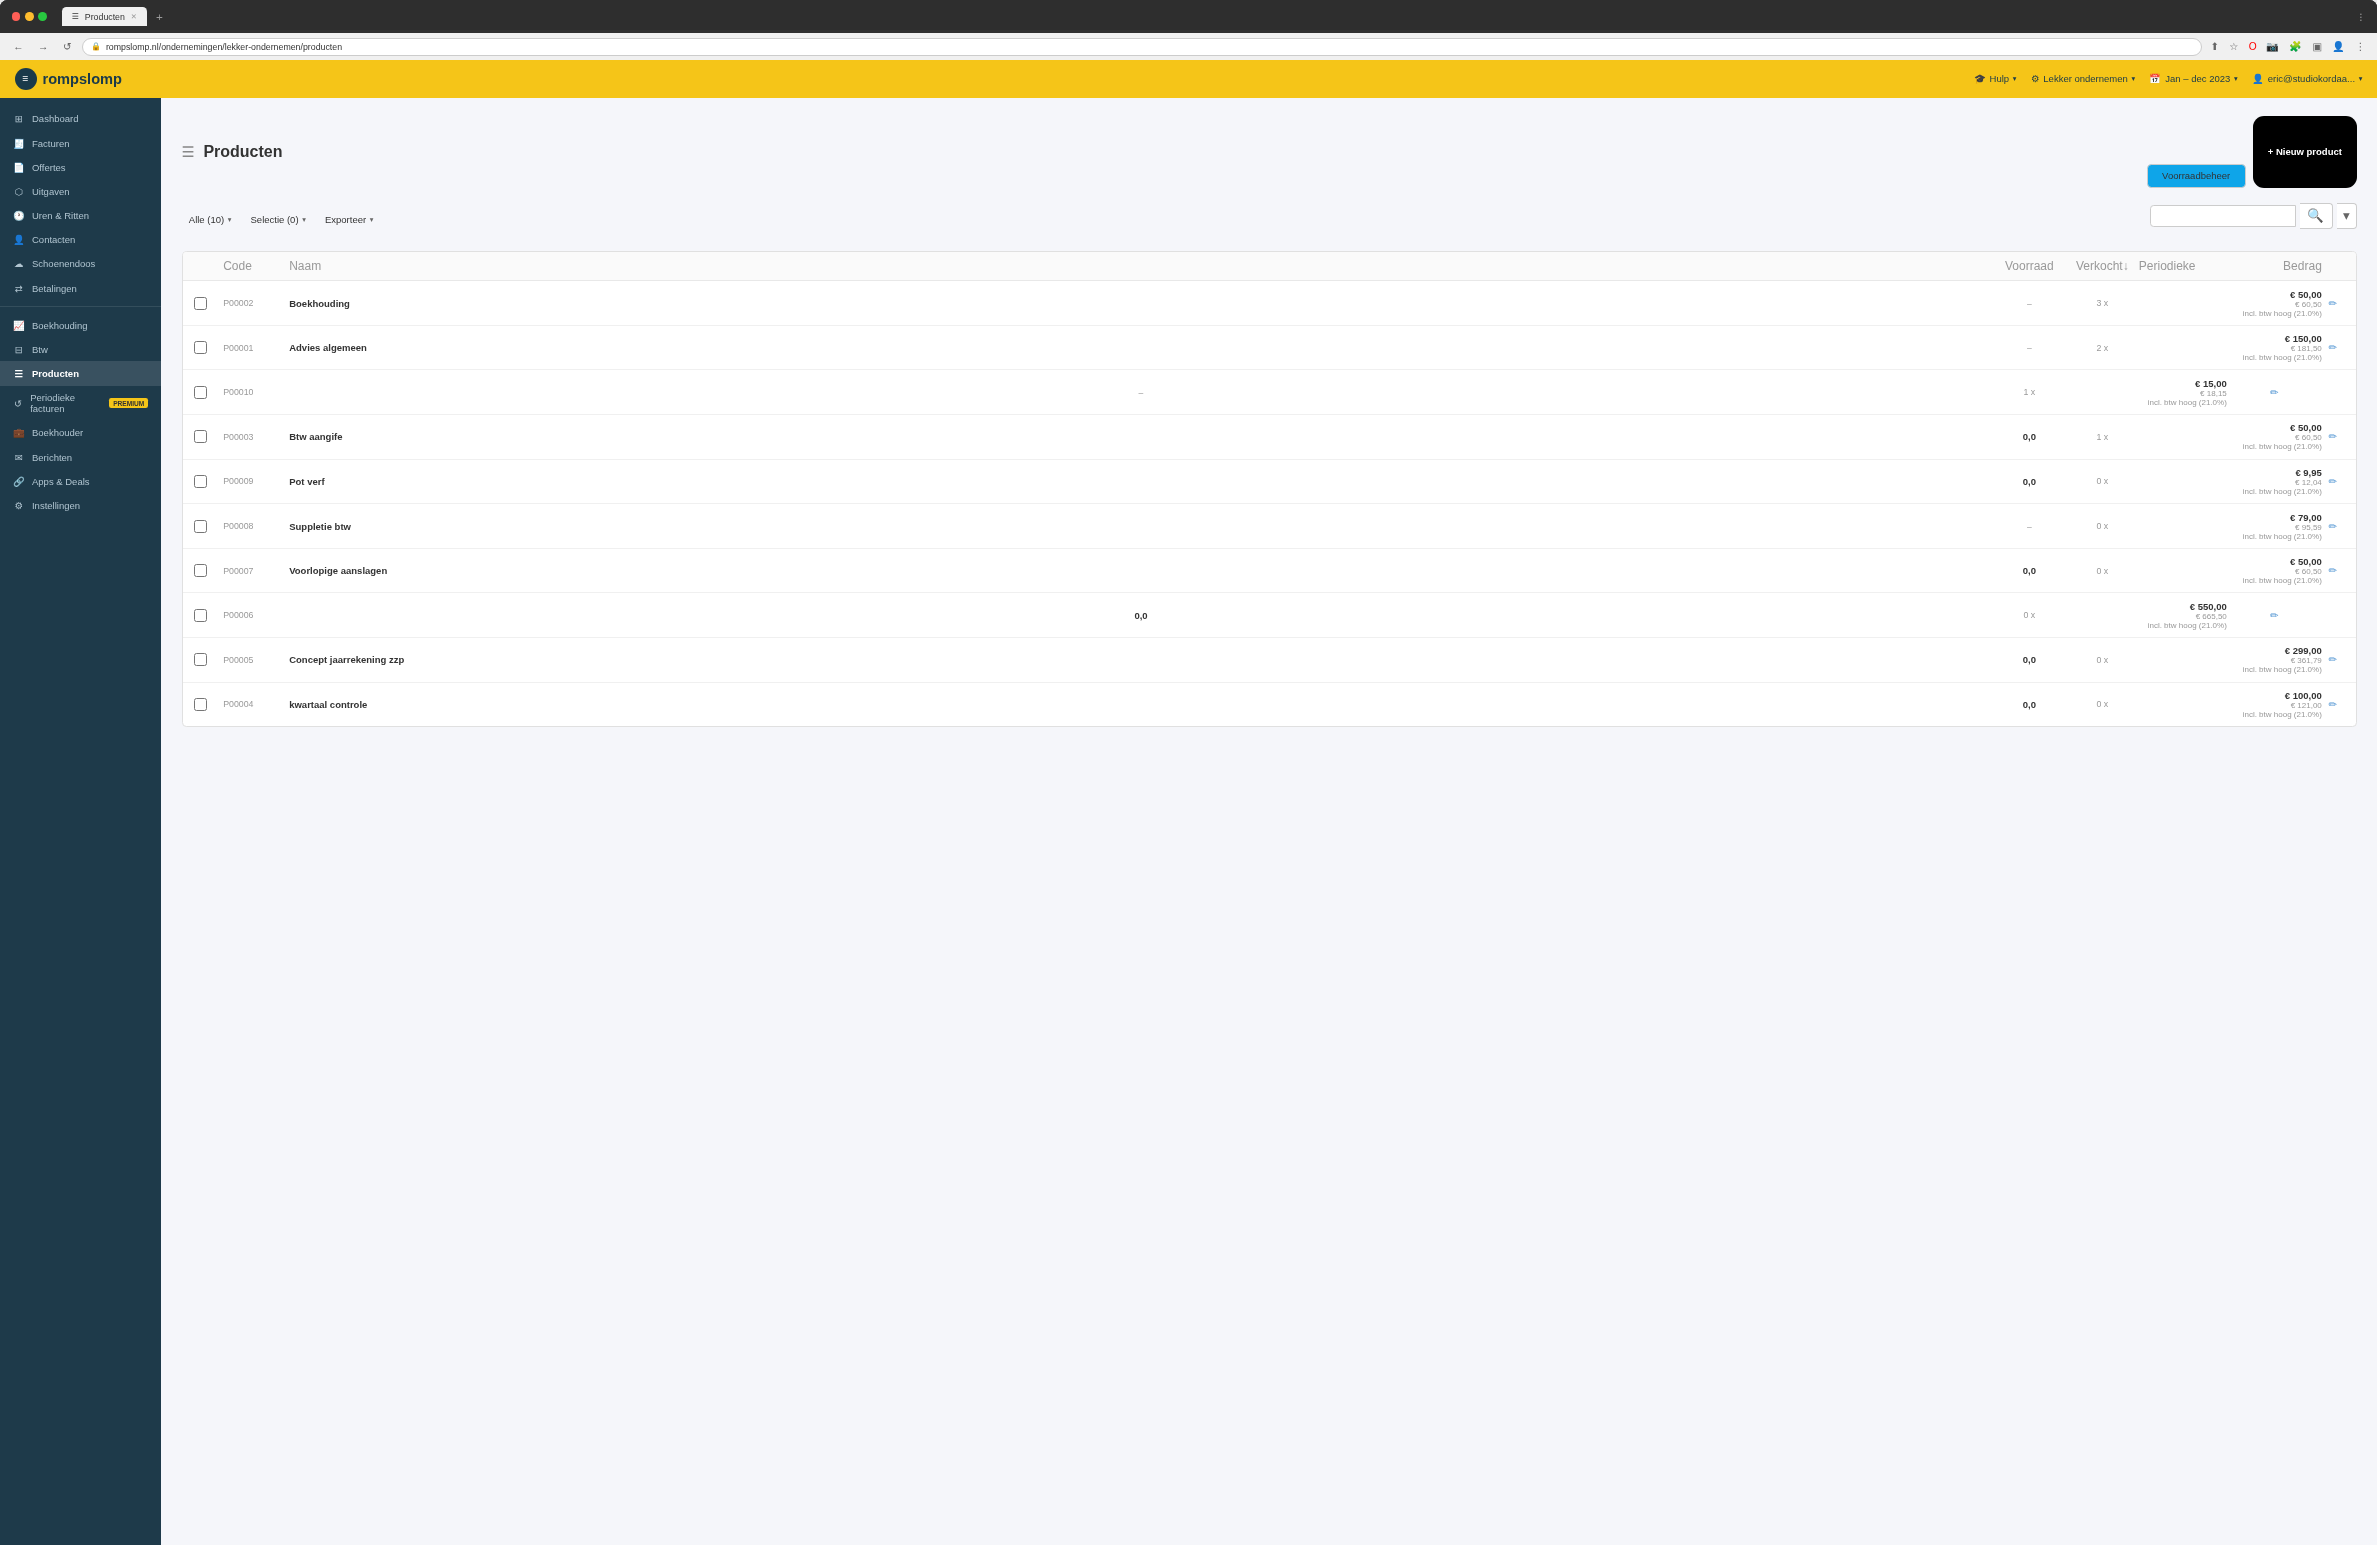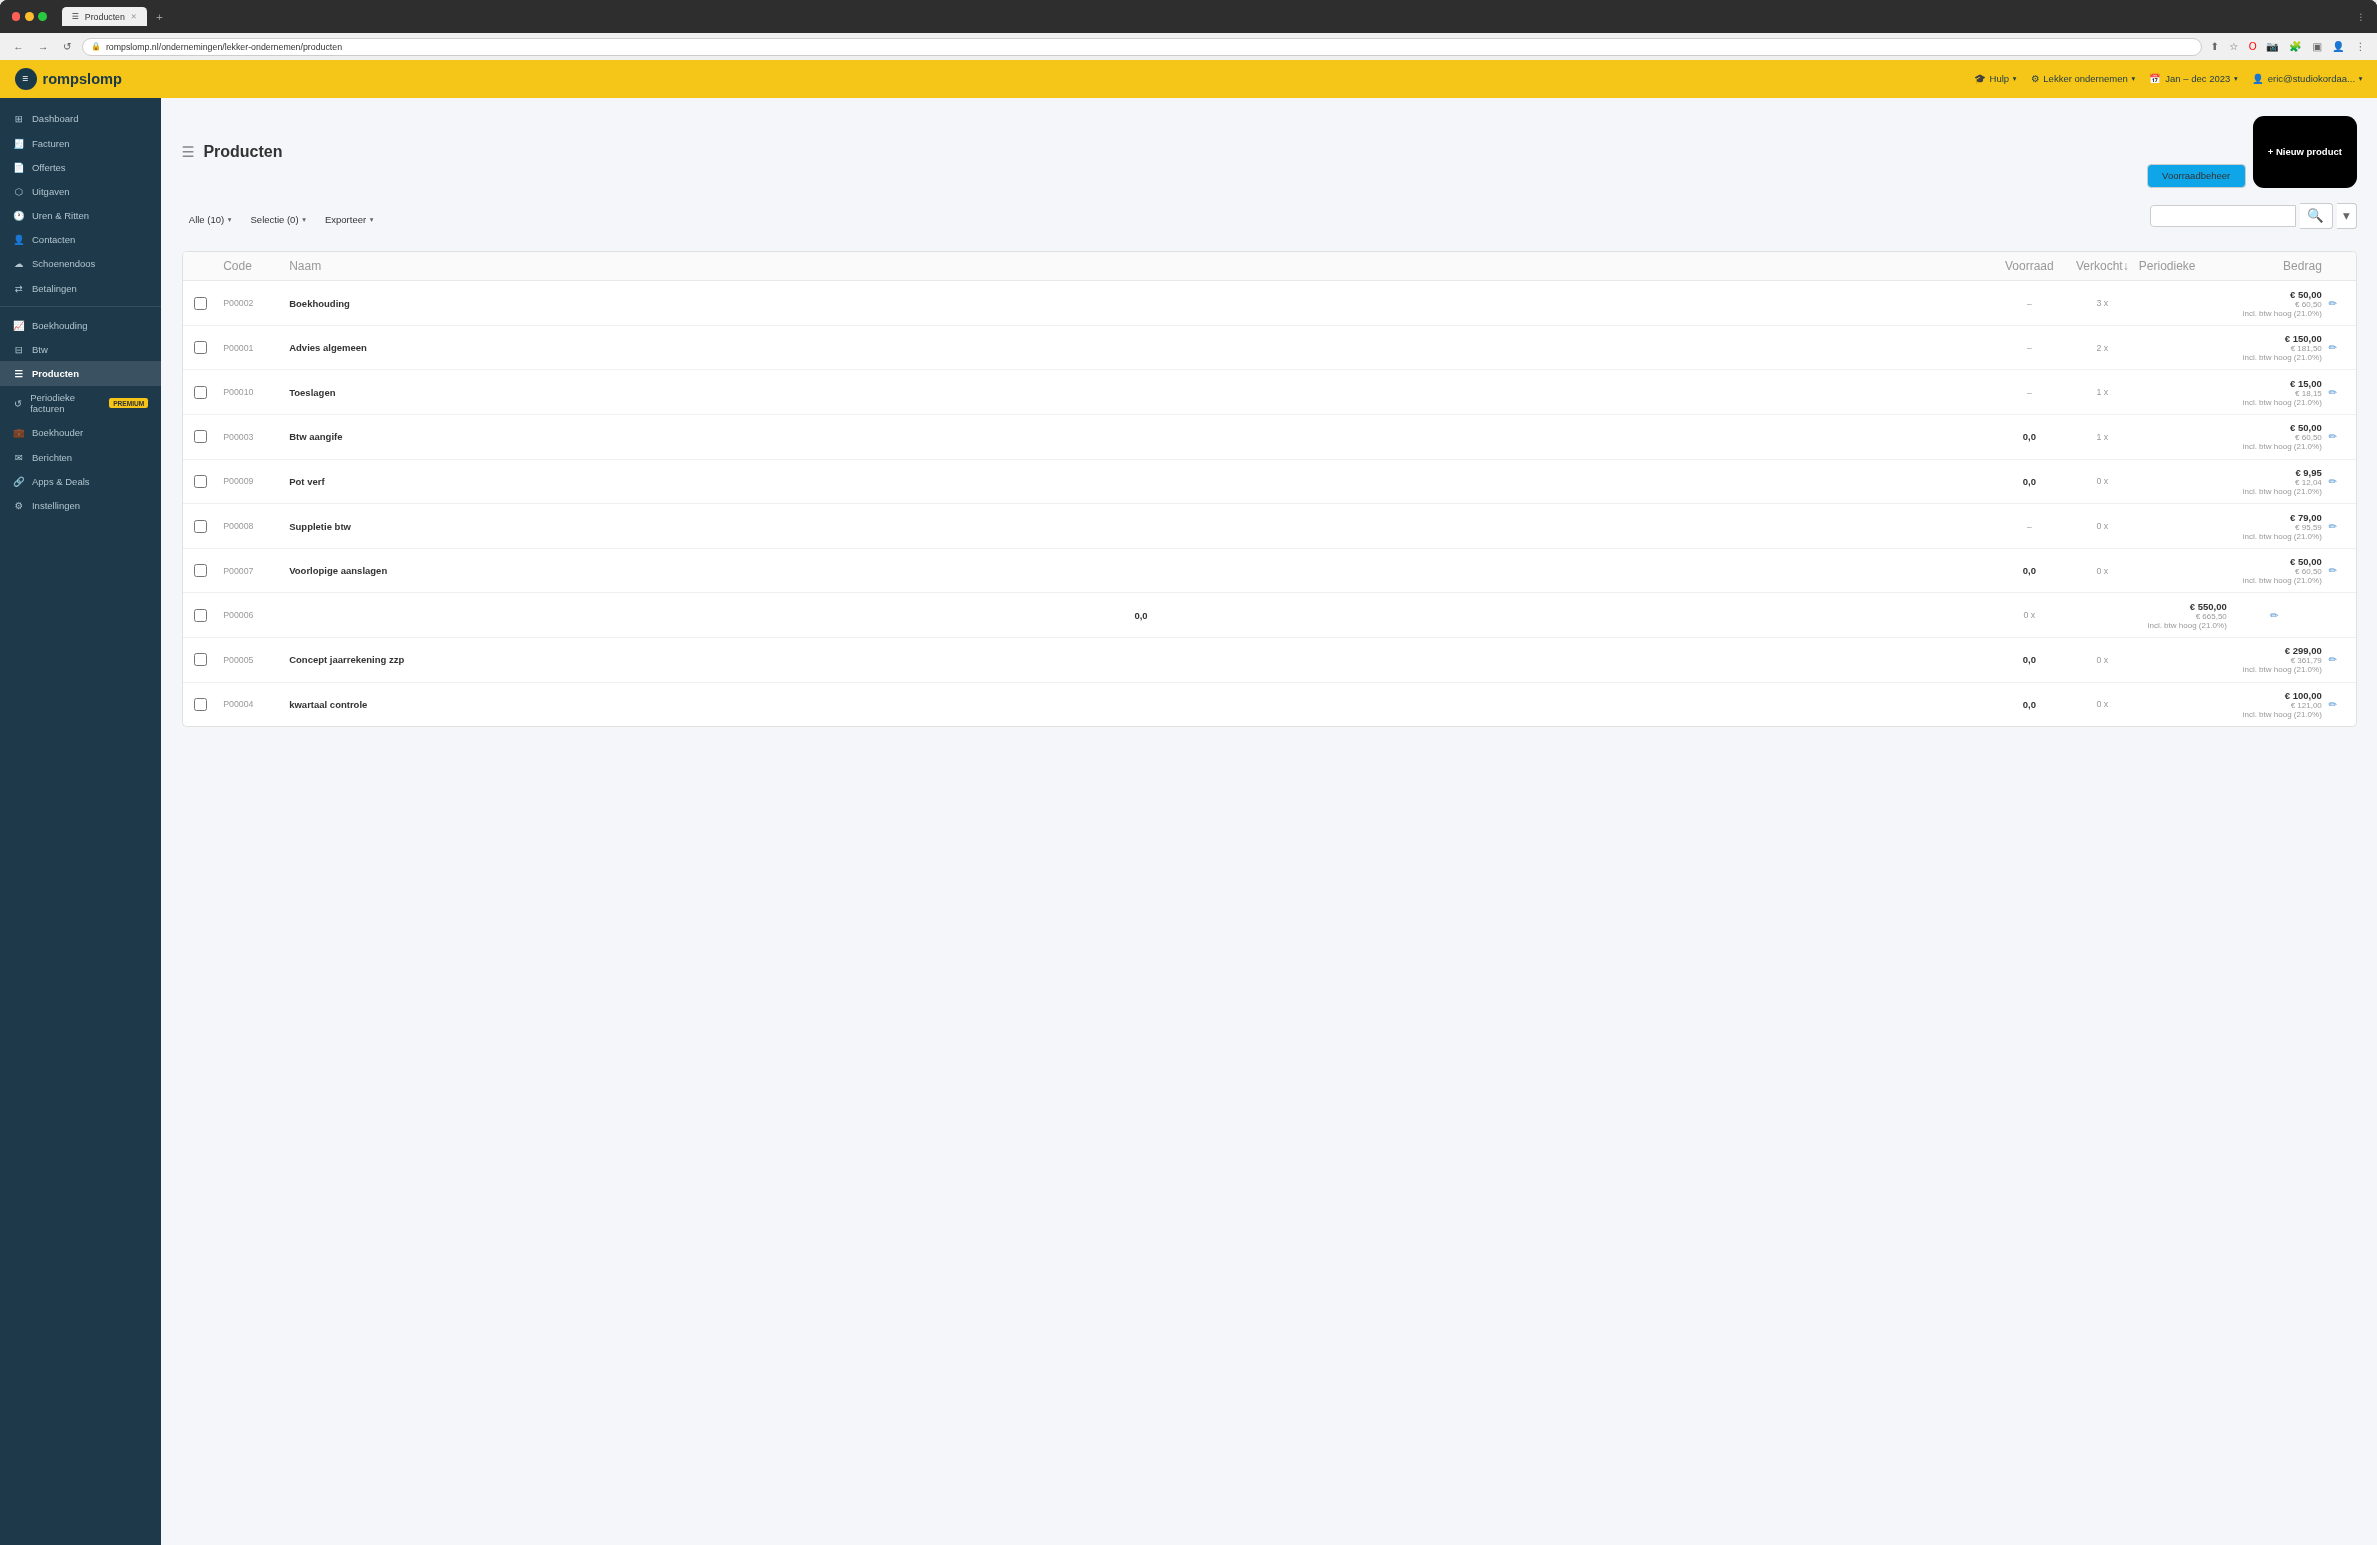--- a/index.html
+++ b/index.html
@@ -317,21 +317,20 @@
             <div class="col-actions">
               <button class="edit-btn">✏</button>
             </div>
           </div>
 
           <div class="table-row">
             <div class="col-check">
                 <input type="checkbox" style="">
               </div>
             <div class="col-code">P00010</div>
-            <div class="col-name">Toeslagen</div>
             <div class="col-voorraad dash">–</div>
             <div class="col-verkocht">1 x</div>
             <div class="col-cat"></div>
             <div class="col-bedrag">
               <div class="price-main">€ 15,00</div>
               <div class="price-incl">€ 18,15</div>
               <div class="price-incl">incl. btw hoog (21.0%)</div>
             </div>
             <div class="col-actions">
               <button class="edit-btn">✏</button>

